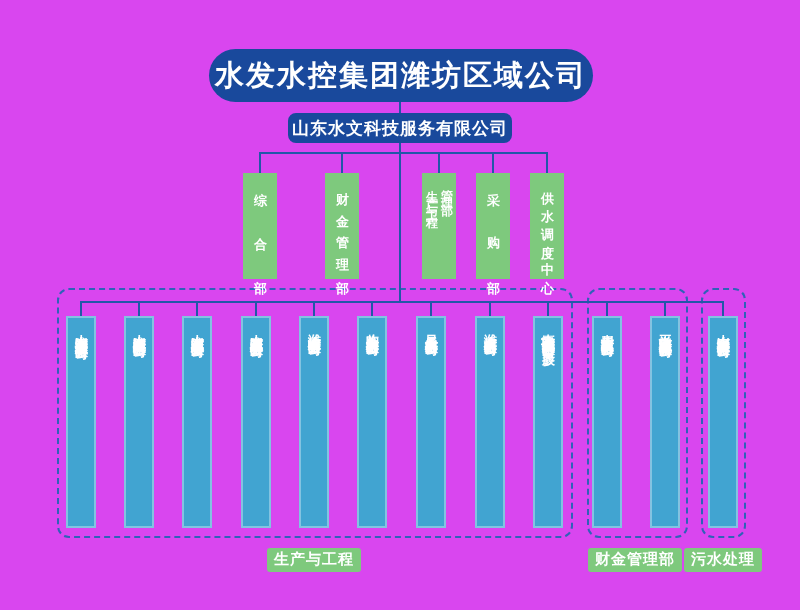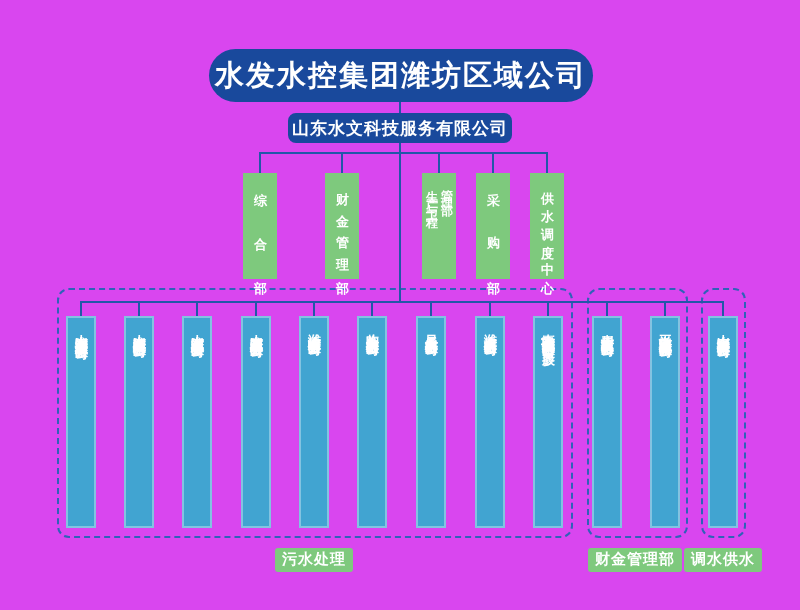--- a/index.html
+++ b/index.html
@@ -159,17 +159,17 @@
   <div class="sub s10">
     <span class="vtext">青州市水投发展有限公司</span>
   </div>
   <div class="sub s11">
     <span class="vtext">平定中玮水质净化有限公司</span>
   </div>
   <div class="sub s12">
     <span class="vtext">山东水文科技服务有限公司</span>
   </div>
 
-  <div class="cat c1">污水处理</div>
+  <div class="cat c1">生产与工程</div>
   <div class="cat c2">财金管理部</div>
-  <div class="cat c3">调水供水</div>
+  <div class="cat c3">污水处理</div>
 
 </div>
 
 </body></html>

